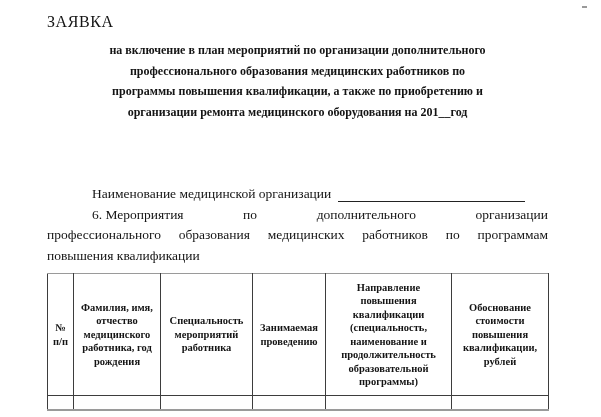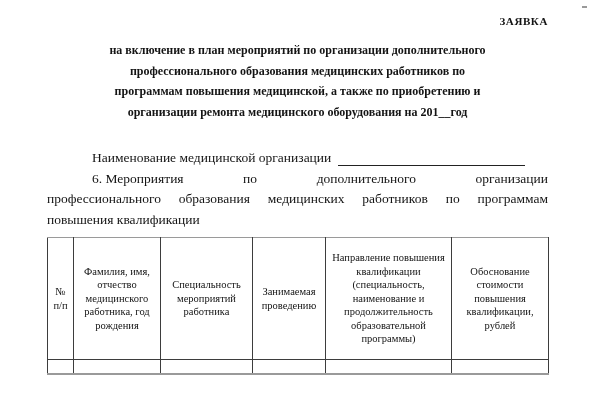--- a/index.html
+++ b/index.html
@@ -15,44 +15,44 @@
     margin: 0 auto;
   }
   .doc {
     position: absolute;
     left: 47px;
     top: 0;
     width: 501px;
   }
   .title {
     margin-top: 13px;
-    text-align: right;
-    font-weight: bold;
-    font-size: 11px;
+    text-align: left;
+    font-weight: normal;
+    font-size: 16px;
     line-height: 17px;
     letter-spacing: 0.6px;
   }
   .subtitle {
     margin-top: 10px;
     font-weight: bold;
     font-size: 12px;
     line-height: 20.5px;
     text-align: center;
   }
   .body-text {
     margin-top: 26px;
     font-size: 13.5px;
     line-height: 20.5px;
   }
   .org-line {
     display: flex;
     padding-left: 45px;
     padding-right: 23px;
   }
-  .org-label { white-space: nowrap; }
+  .org-label { white-space: nowrap; margin-top: 36px; }
   .blank-line {
     flex: 1 1 auto;
     margin-left: 7px;
     margin-bottom: 3px;
     border-bottom: 1.3px solid #222222;
     align-self: flex-end;
     height: 0;
   }
   .justify-line {
     display: flex;
@@ -67,21 +67,21 @@
     margin-top: 7px;
     width: 501px;
     border-collapse: collapse;
     table-layout: fixed;
   }
   .data-table th, .data-table td {
     border: 1px solid #3d3d3d;
   }
   .data-table .header-row th {
     border-top: 1.5px solid #9a9a9a;
-    font-weight: normal;
+    font-weight: bold;
     font-size: 10.5px;
     line-height: 13.5px;
     text-align: center;
     vertical-align: middle;
     padding: 2px 2px;
   }
   .header-row { height: 122px; }
   .empty-row  { height: 14px; }
   .empty-row td { border-bottom: 2px solid #9a9a9a; }
   .scan-artifact {
@@ -99,21 +99,21 @@
 <div class="page">
   <div class="scan-artifact"></div>
 
   <div class="doc">
 
     <div class="title">ЗАЯВКА</div>
 
     <div class="subtitle">
       <div>на включение в план мероприятий по организации дополнительного</div>
       <div>профессионального образования медицинских работников по</div>
-      <div>программам повышения медицинской, а также по приобретению и</div>
+      <div>программы повышения квалификации, а также по приобретению и</div>
       <div>организации ремонта медицинского оборудования на 201__год</div>
     </div>
 
     <div class="body-text">
       <div class="org-line">
         <span class="org-label">Наименование медицинской организации</span>
         <span class="blank-line"></span>
       </div>
       <div class="justify-line">
         <span>6. Мероприятия</span>

